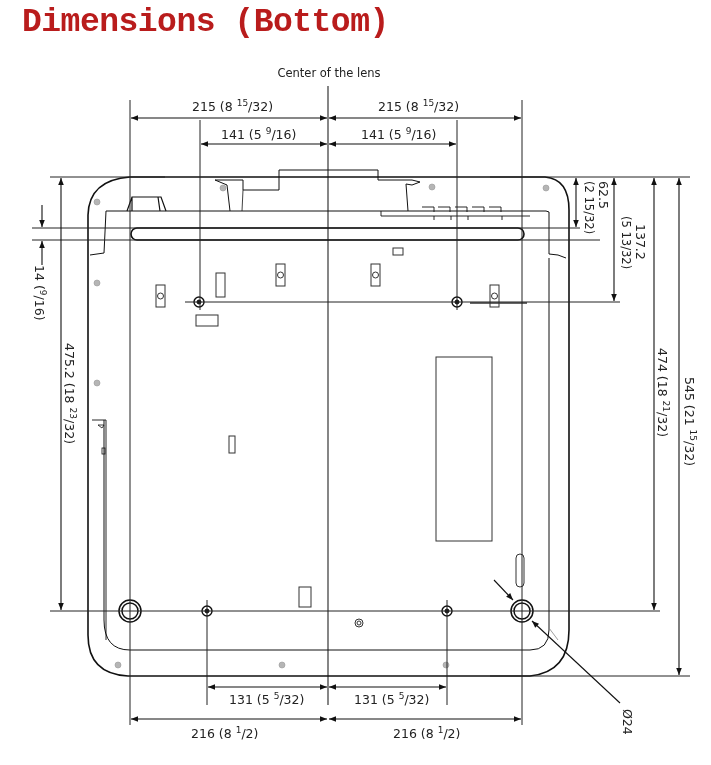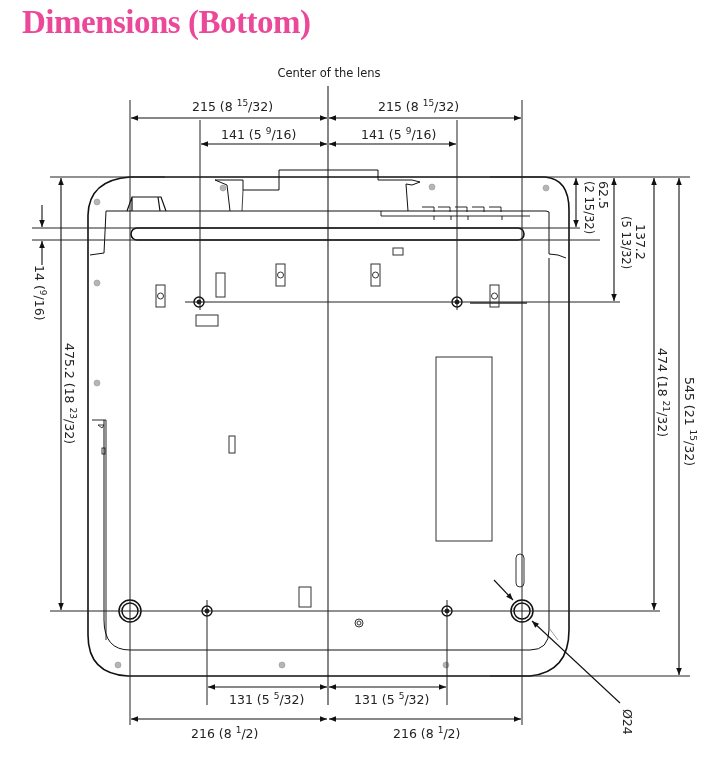--- a/index.html
+++ b/index.html
@@ -1,20 +1,20 @@
 <!DOCTYPE html>
 <html><head>
   <meta charset="utf-8">
   <style>
     html, body { margin: 0; padding: 0; background: #ffffff; }
     body { width: 711px; height: 765px; position: relative; overflow: hidden; }
     .page-title {
       position: absolute; left: 22px; top: 4px;
-      font-family: Liberation Serif, serif;
-      font-weight: bold; font-size: 33px; color: #ec4899;
+      font-family: Liberation Mono, monospace;
+      font-weight: bold; font-size: 33px; color: #b91c1c;
       letter-spacing: -0.5px;
     }
     svg.diagram { position: absolute; left: 0; top: 0; }
     svg text { font-family: "DejaVu Sans", "Liberation Sans", sans-serif; fill: #222; }
     .lbl { font-size: 12.5px; }
     .sup { font-size: 9px; }
     .small { font-size: 11.5px; }
   </style>
 </head>
 <body>

